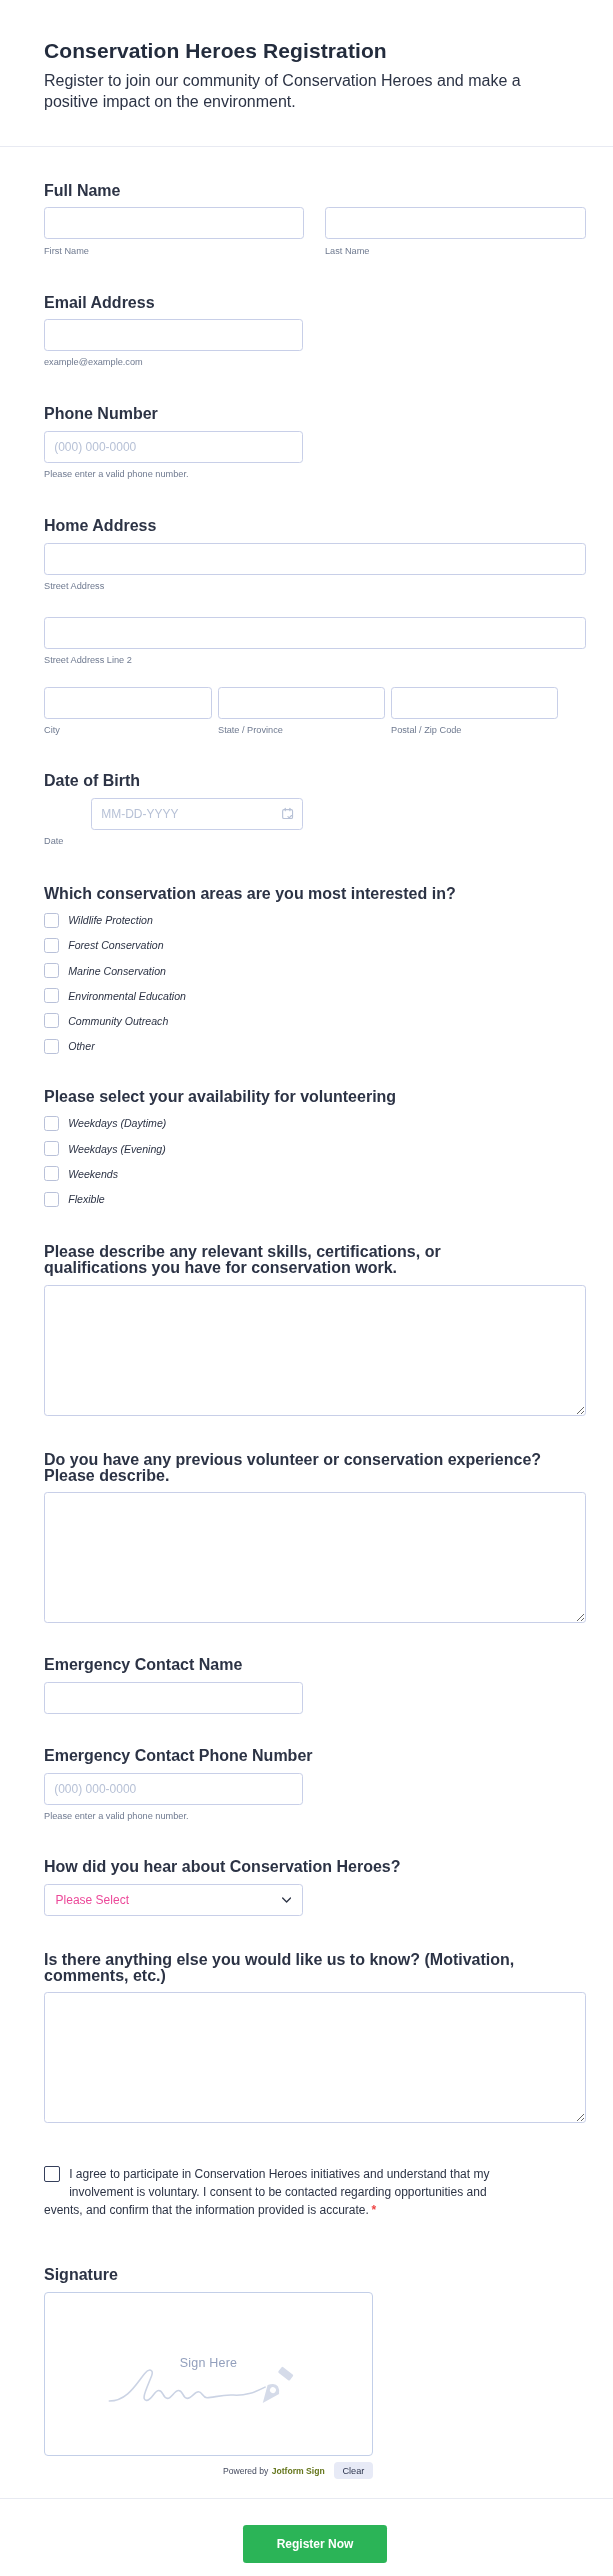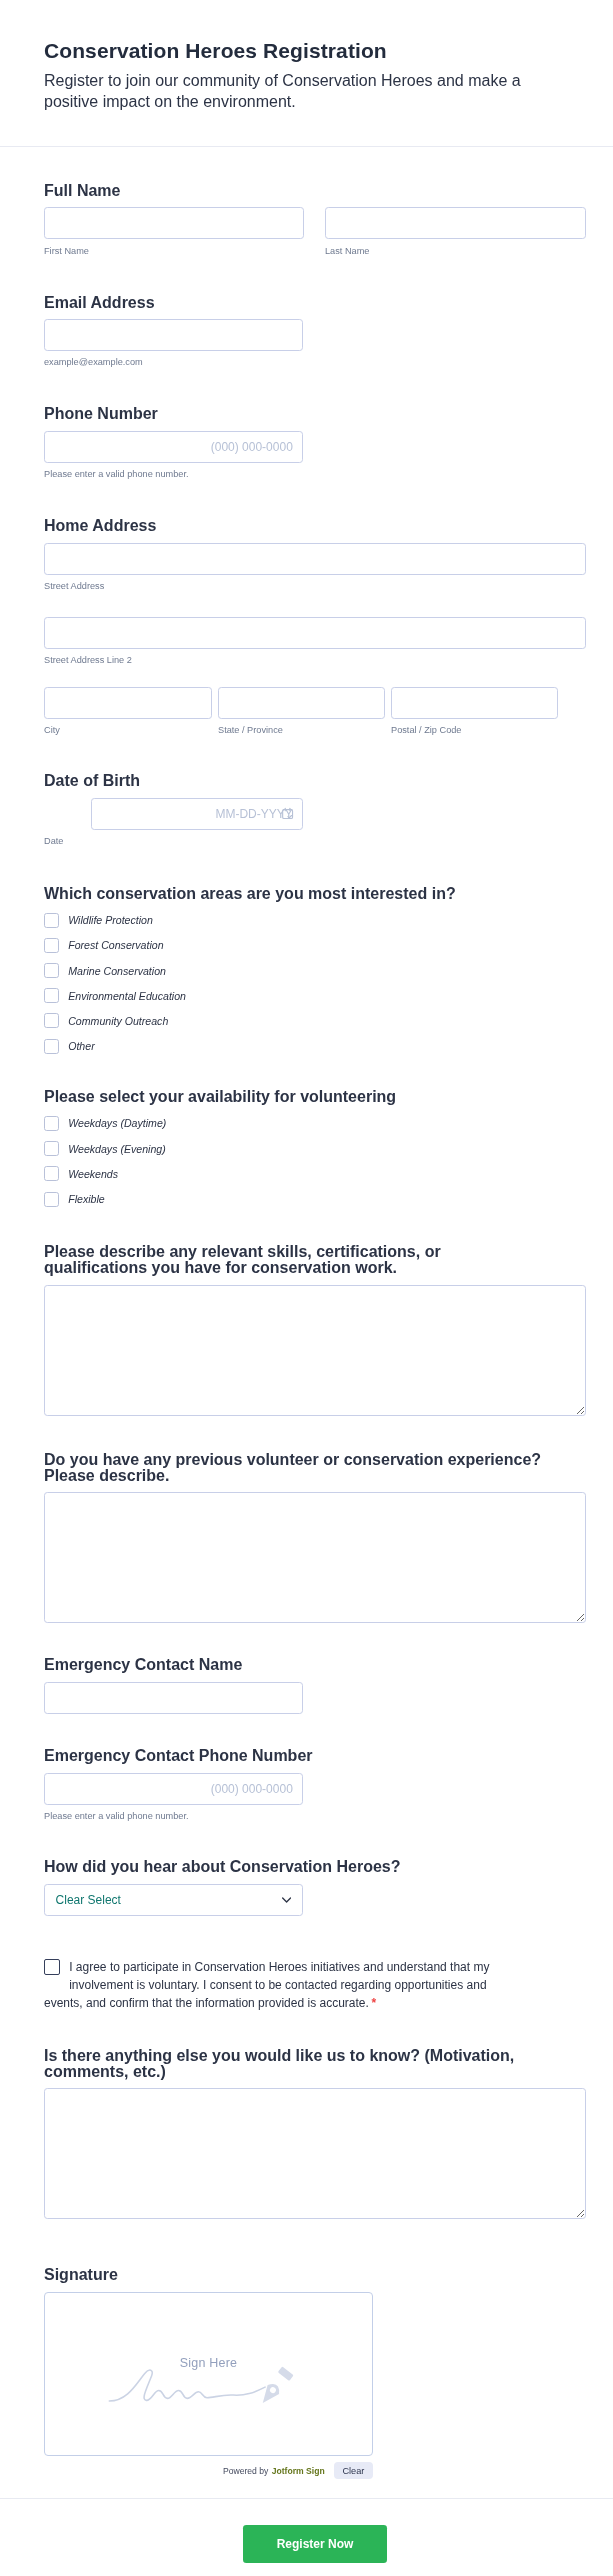--- a/index.html
+++ b/index.html
@@ -13,23 +13,22 @@
 
   .divider { height:0.7px; background:#e8eaf2; margin-top:34px; }
 
   .form { padding:0 28px 0 44px; }
   .q { }
   .q-label { font-size:16px; line-height:16px; font-weight:600; color:#2c3345; }
   .sub-label { margin-top:5.3px; font-size:9.2px; line-height:12px; color:#6f7a90; }
 
   .inp, .ta, .sel {
     border:0.7px solid #c8cfe8; border-radius:3.3px; background:#fff;
-    font-family:"Liberation Sans", sans-serif; font-size:12px; color:#0f766e;
+    font-family:"Liberation Sans", sans-serif; font-size:12px; color:#ec4899;
     outline:none;
-    text-align:right;
   }
   .inp { height:32px; padding:0 9.2px; width:259px; display:block; }
   .inp::placeholder { color:#b7c1d6; opacity:1; }
   .inp-full { width:542px; }
   .mt-inp { margin-top:8.6px; }
 
   .row2 { display:flex; gap:21px; margin-top:8.6px; }
   .row2 .col { width:260px; }
   .row2 .col:last-child { width:261px; }
   .row2 .inp { width:100%; }
@@ -240,35 +239,35 @@
 
     <div class="q q11">
       <div class="q-label">Emergency Contact Phone Number</div>
       <input class="inp mt-inp" type="text" placeholder="(000) 000-0000" style="">
       <div class="sub-label">Please enter a valid phone number.</div>
     </div>
 
     <div class="q q12">
       <div class="q-label">How did you hear about Conservation Heroes?</div>
       <div class="sel">
-        <span>Clear Select</span>
+        <span>Please Select</span>
         <svg class="chev" viewBox="0 0 14 9" fill="none" stroke="#2c3345" stroke-width="2" stroke-linecap="round" stroke-linejoin="round">
           <path d="M1 1.5 L7 7.5 L13 1.5"></path>
         </svg>
       </div>
     </div>
 
+    <div class="q q13">
+      <div class="q-label">Is there anything else you would like us to know? (Motivation, comments, etc.)</div>
+      <textarea class="ta" style=""></textarea>
+    </div>
+
     <div class="q q14 consent">
       <span class="cb-big"></span>
       <span>I agree to participate in Conservation Heroes initiatives and understand that my involvement is voluntary. I consent to be contacted regarding opportunities and events, and confirm that the information provided is accurate.</span><span class="req">*</span>
-    </div>
-
-    <div class="q q13">
-      <div class="q-label">Is there anything else you would like us to know? (Motivation, comments, etc.)</div>
-      <textarea class="ta" style=""></textarea>
     </div>
 
     <div class="q q15">
       <div class="q-label">Signature</div>
       <div class="sig-pad">
         <div class="sign-here">Sign Here</div>
         <svg class="sig-art" width="198" height="53" viewBox="0 0 300 80">
           <path d="M2,62 C30,62 44,34 56,20 C62,12 70,14 66,24 C58,44 50,60 58,61
                    C66,62 70,46 77,46 C84,46 83,58 90,58 C97,58 100,46 107,46
                    C114,46 113,58 120,58 C127,58 131,48 137,48 C143,48 143,57 150,57

